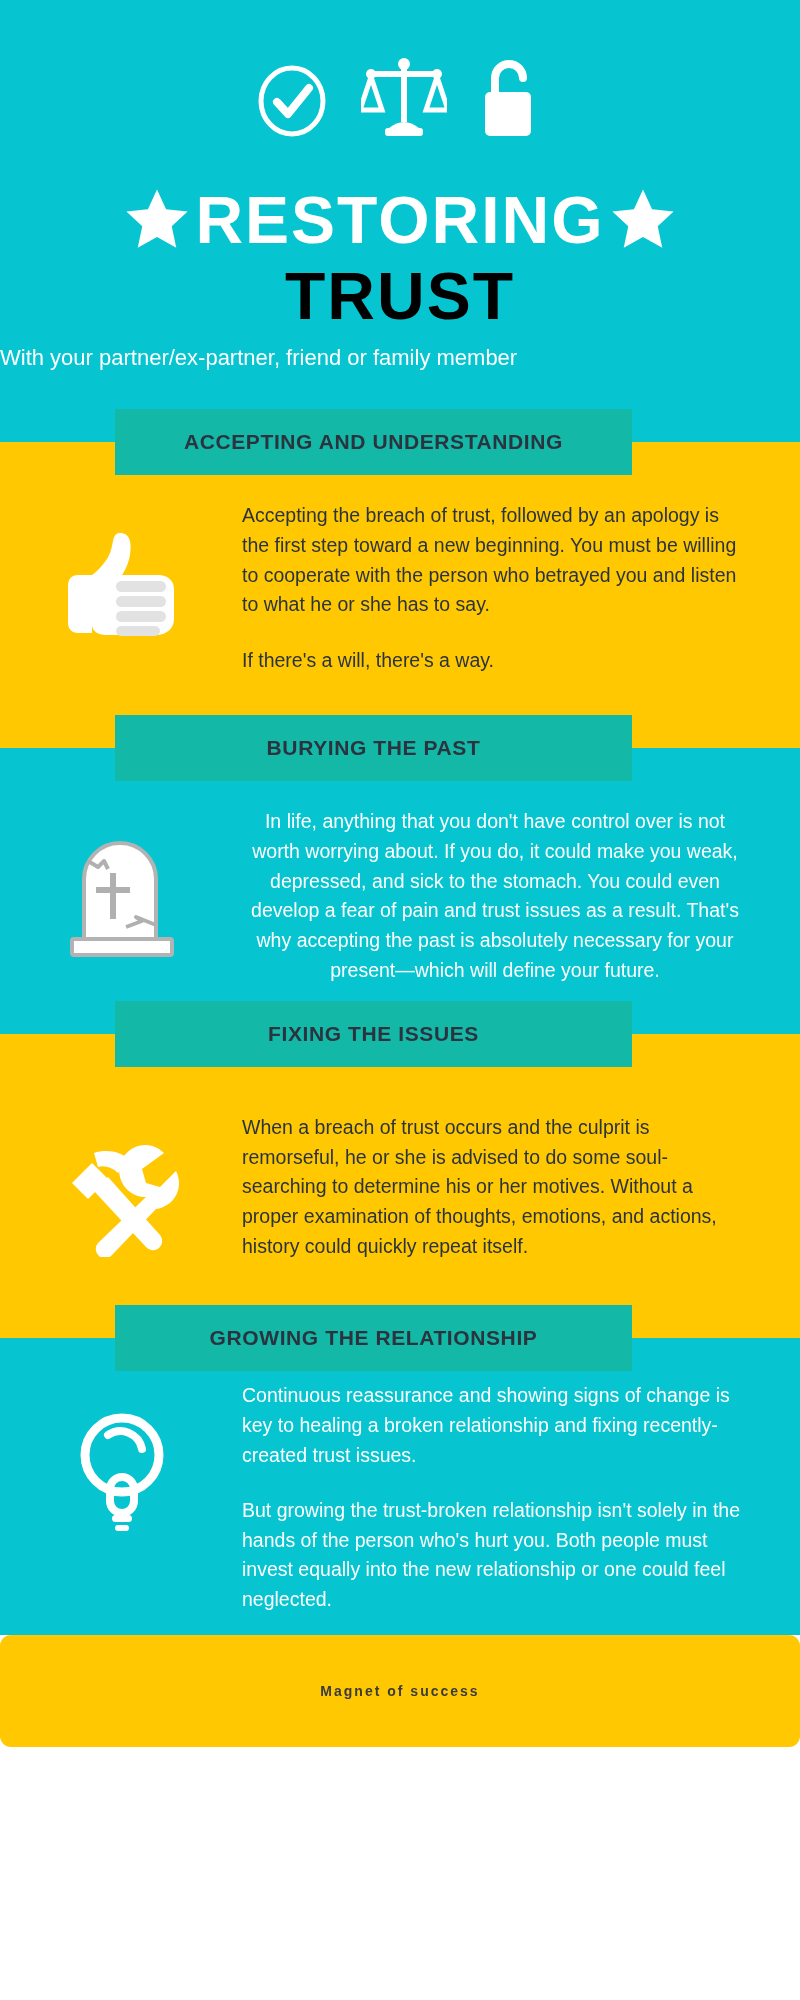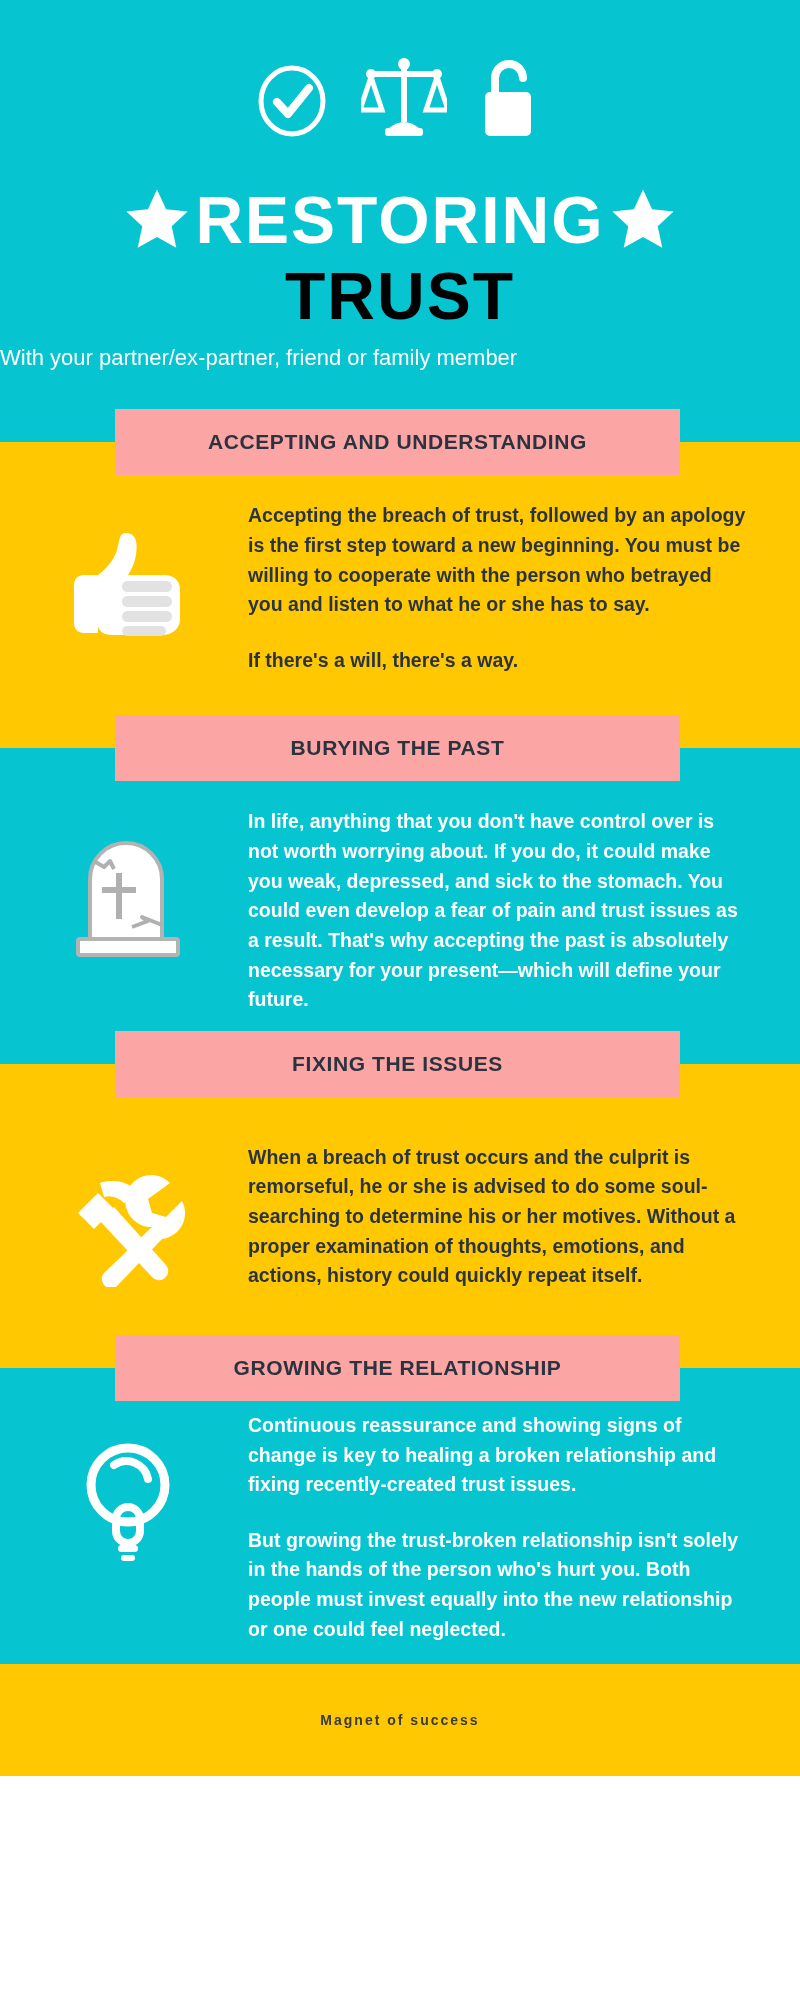--- a/index.html
+++ b/index.html
@@ -94,44 +94,43 @@
     position: absolute;
     left: 0; right: 0;
     height: 50%;
   }
   .header-wrap .half-top { top: 0; }
   .header-wrap .half-bottom { bottom: 0; }
 
   .header-plate {
     position: absolute;
     left: 115px;
-    width: 565px;
+    width: 517px;
     top: 0;
     height: 66px;
-    background: #fca5a5;
+    background: #14b8a6;
     display: flex;
     align-items: center;
     justify-content: center;
     z-index: 2;
   }
 
   .header-plate h2 {
     font-size: 21px;
     font-weight: bold;
     letter-spacing: 0.6px;
     color: #2b333f;
     text-align: center;
     text-transform: uppercase;
   }
 
   .section-body {
     display: flex;
     align-items: flex-start;
-    padding: 26px 0 26px 8px;
-    font-weight: bold;
+    padding: 26px 0 26px 2px;
   }
 
   .icon-col {
     width: 240px;
     flex: none;
     display: flex;
     justify-content: center;
     padding-top: 26px;
   }
 
@@ -156,31 +155,32 @@
   .icon-tools   { width: 124px; height: 118px; }
   .icon-bulb    { width: 104px; height: 126px; }
 
   
   .footer {
     background: #ffc800;
     height: 112px;
     display: flex;
     align-items: center;
     justify-content: center;
+    border-radius: 11px;
   }
   .footer-text {
     color: #3b3b3b;
     font-size: 14px;
     letter-spacing: 2px;
     font-weight: bold;
   }
 
   
   .s1-body { padding-bottom: 40px; }
-  .s2-body { padding-bottom: 16px; }
+  .s2-body { padding-bottom: 16px; text-align: center; }
   .s3-body { padding-bottom: 44px; padding-top: 46px; }
   .s4-body { padding-bottom: 20px; padding-top: 10px; }
 </style>
 </head>
 <body>
 
 <div class="infographic">
 
   <div class="hero">
 

